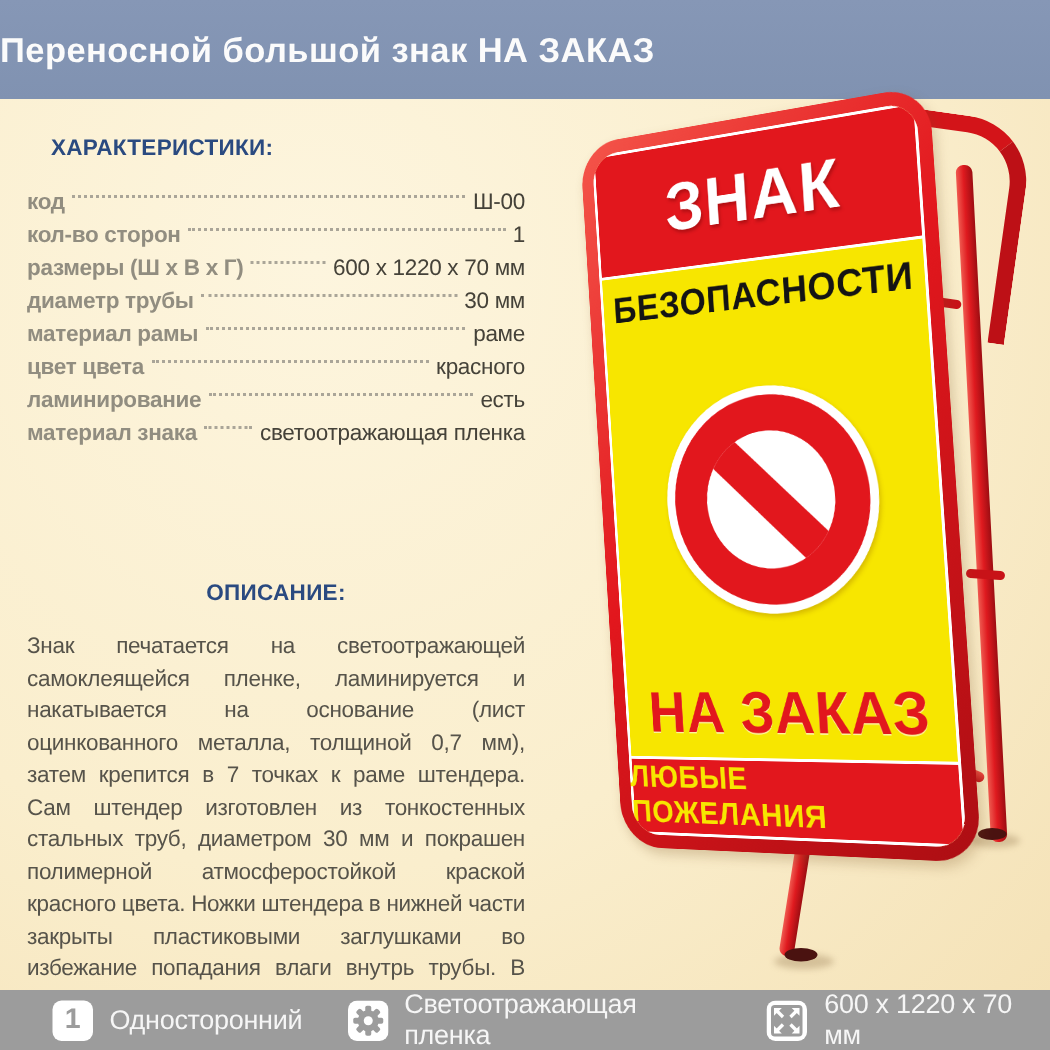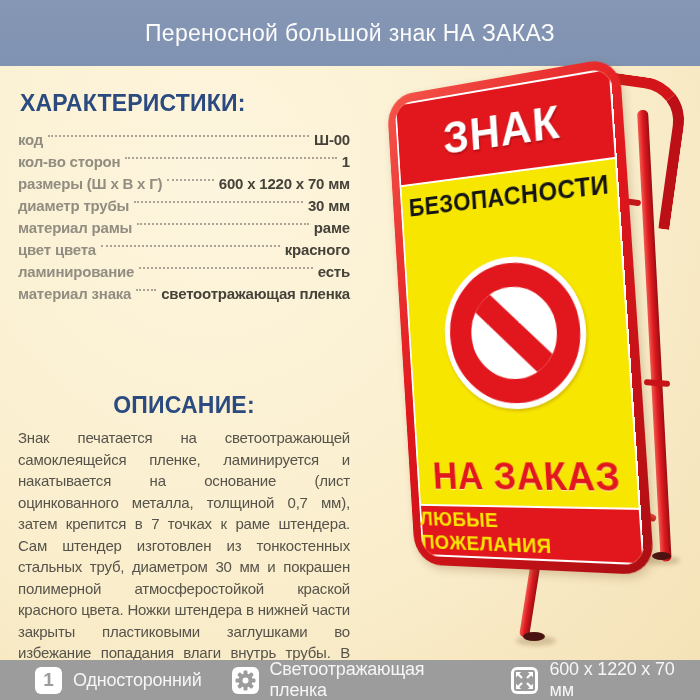--- a/index.html
+++ b/index.html
@@ -5,35 +5,35 @@
   html,body{margin:0;padding:0;}
   .page{
     position:relative;width:700px;height:700px;overflow:hidden;
     font-family:"Liberation Sans",sans-serif;
     background:radial-gradient(ellipse at 30% 25%, #fdf5de 0%, #faeecd 55%, #f4e1b5 100%);
   }
   
   .header{
     position:absolute;left:0;top:0;width:700px;height:66px;
     background:linear-gradient(#8697b6,#8092b1);
-    display:flex;align-items:center;justify-content:center;
+    display:flex;align-items:center;justify-content:flex-start;font-weight:bold;
   }
   .header .title{color:#fbfbfb;font-size:23px;letter-spacing:.3px;}
   
   .left-col{position:absolute;left:18px;top:66px;width:332px;}
   .section-heading{
-    color:#2a4a80;font-weight:700;font-size:23px;letter-spacing:.2px;
-    margin:2px;padding:0;
+    color:#2a4a80;font-weight:700;font-size:15px;letter-spacing:.2px;
+    margin:16px;padding:0;
   }
   .specs-heading{margin-top:24px;}
   .spec-list{margin-top:11px;}
   .spec-row{display:flex;align-items:center;height:22px;font-size:15px;letter-spacing:-.2px;}
   .spec-label{color:#918d80;font-weight:700;white-space:nowrap;}
   .dots{flex:1;border-bottom:2px dotted #aaa598;margin:0 5px;transform:translateY(-3px);min-width:12px;}
-  .spec-value{color:#454239;font-weight:700;white-space:nowrap;}
+  .spec-value{color:#454239;font-weight:400;white-space:nowrap;}
   .desc-heading{margin-top:88px;text-align:center;}
   .desc-text{
     margin-top:8px;color:#56534a;font-size:15px;line-height:21.5px;
     text-align:justify;letter-spacing:-.2px;
   }
   
   .footer{
     position:absolute;left:0;top:660px;width:700px;height:40px;
     background:#9c9c9c;display:flex;align-items:center;padding-left:35px;box-sizing:border-box;gap:30px;
   }

